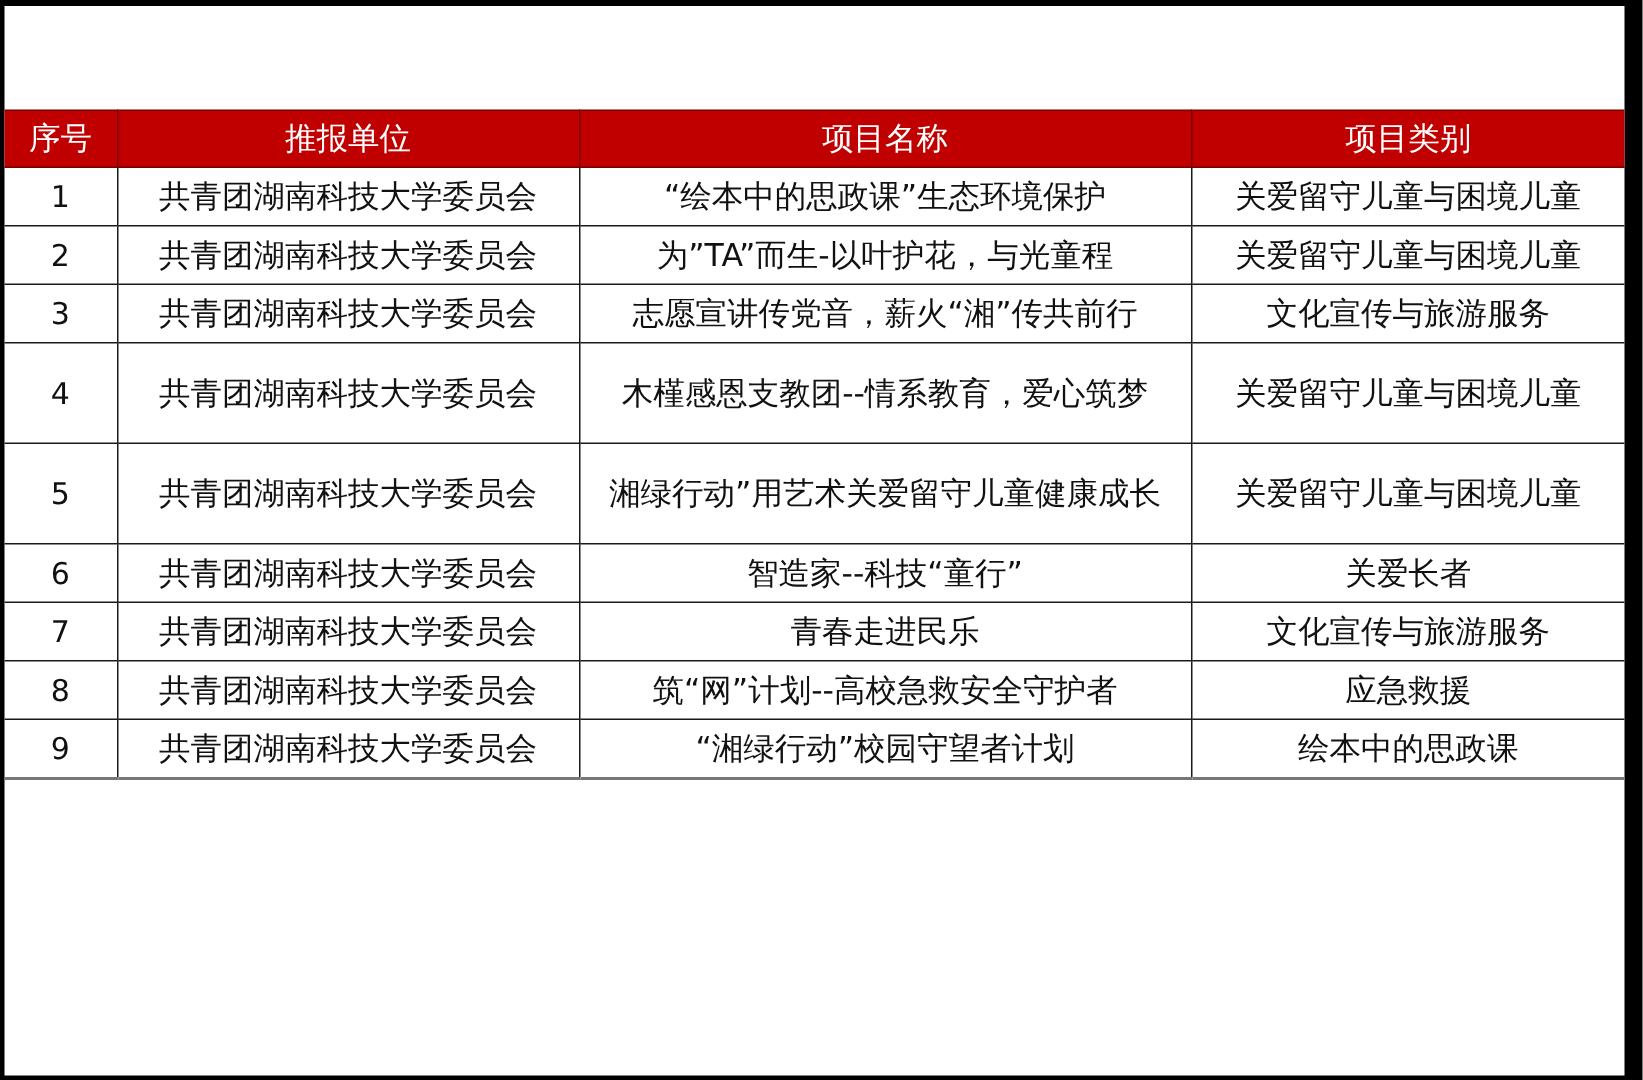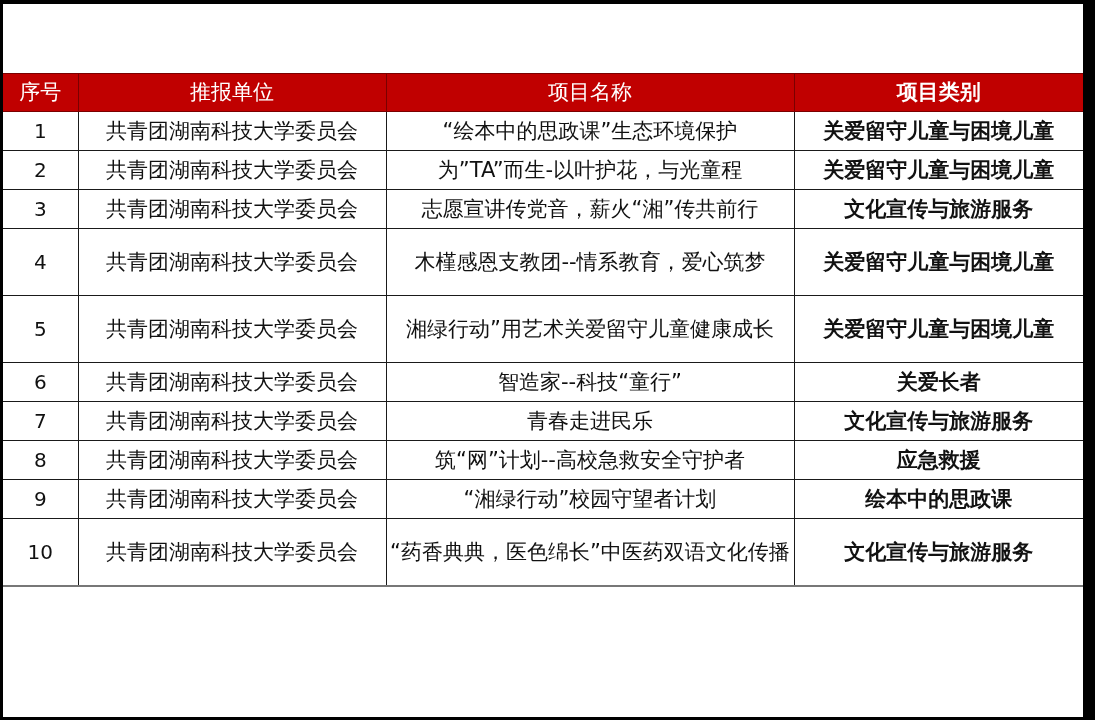--- a/index.html
+++ b/index.html
@@ -9,28 +9,28 @@
   }
   .slide {
     position: absolute; left: 3px; top: 4px; width: 1080px; height: 713px; background: #fff;
   }
   table {
     position: absolute; left: 0; top: 69px; width: 1080px;
     border-collapse: collapse; table-layout: fixed;
   }
   th, td {
     border: 1px solid #1a1a1a; text-align: center; vertical-align: middle;
-    padding: 0 0; font-size: 21px; line-height: 25px; color: #111;
+    padding: 0 12px; font-size: 21px; line-height: 25px; color: #111;
   }
   th {
     background: #c00000; color: #fff; font-weight: normal; height: 37px; font-size: 21px;
     border-color: #7a0000;
   }
   th:first-child, td:first-child { border-left: none; }
-  th:last-child, td:last-child { border-right: none; font-weight: bold; }
+  th:last-child, td:last-child { border-right: none; }
   tr.r1 td { height: 38px; }
   tr.r2 td { height: 66px; }
   td.num { font-size: 20px; }
   col.c1 { width: 75px; }
   col.c2 { width: 308px; }
   col.c3 { width: 408px; }
   col.c4 { width: 289px; }
   tbody tr:last-child td { border-bottom: 2px solid #777; }
 </style>
 </head>
@@ -100,21 +100,15 @@
         <td>共青团湖南科技大学委员会</td>
         <td>筑“网”计划--高校急救安全守护者</td>
         <td>应急救援</td>
       </tr>
       <tr class="r1">
         <td class="num">9</td>
         <td>共青团湖南科技大学委员会</td>
         <td>“湘绿行动”校园守望者计划</td>
         <td>绘本中的思政课</td>
       </tr>
-      <tr class="r2">
-        <td class="num">10</td>
-        <td>共青团湖南科技大学委员会</td>
-        <td>“药香典典，医色绵长”中医药双语文化传播</td>
-        <td>文化宣传与旅游服务</td>
-      </tr>
     </tbody>
   </table>
 </div>
 
 </body></html>

